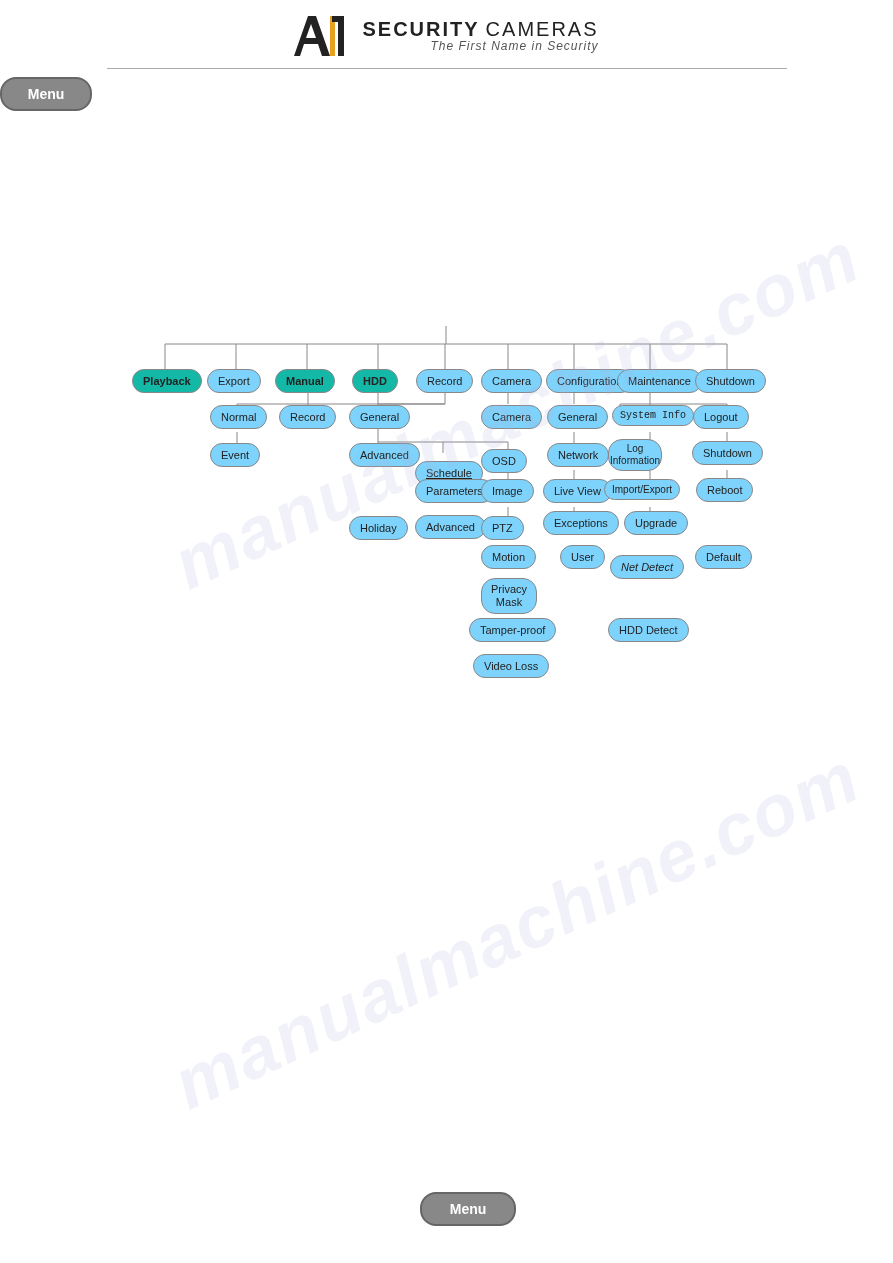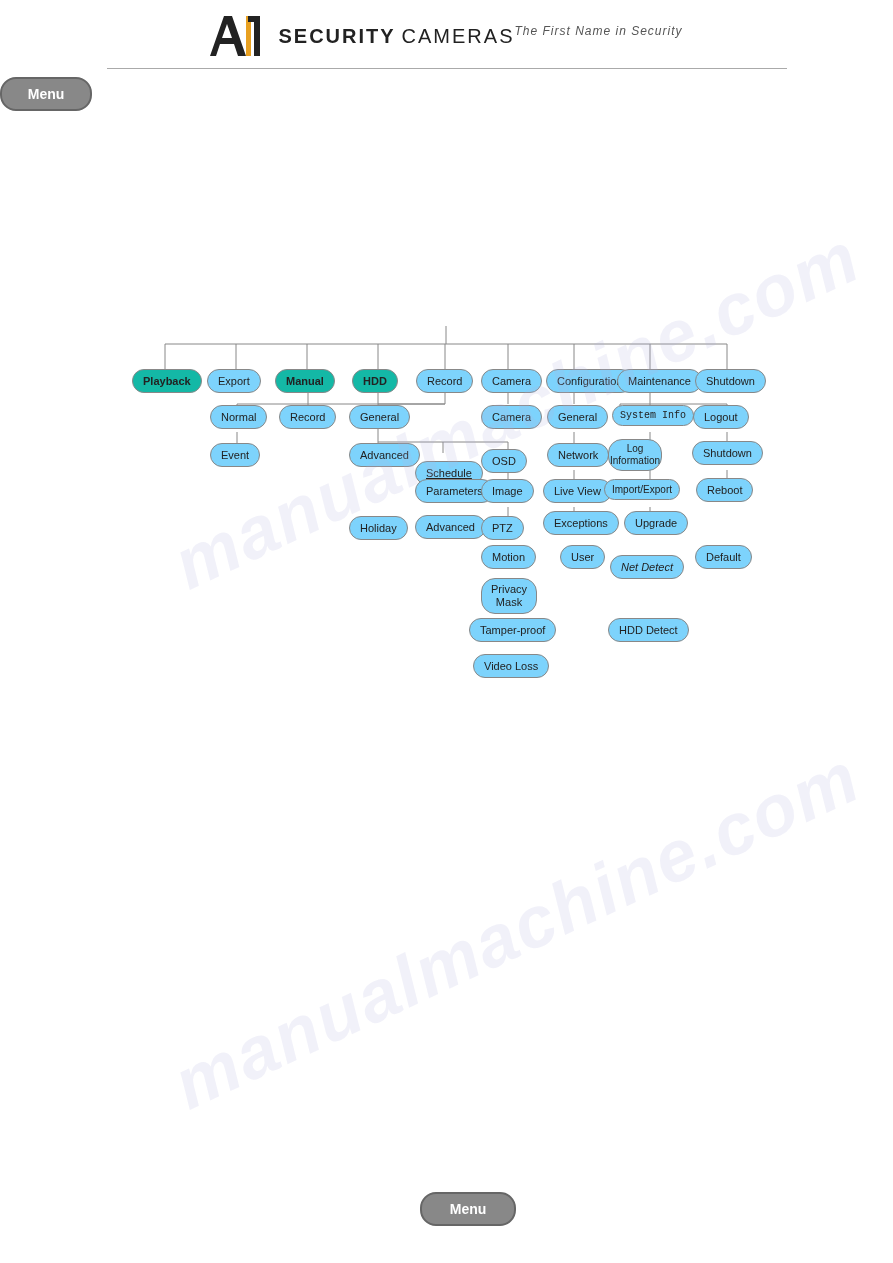--- a/index.html
+++ b/index.html
@@ -19,21 +19,23 @@
       align-items: center;
       padding: 12px 0 8px 0;
     }
     .logo-container {
       display: flex;
       align-items: center;
       gap: 4px;
     }
     .logo-text {
       display: flex;
+      flex-direction: column;
       line-height: 1.1;
+      align-items: flex-end;
     }
     .logo-tagline {
       font-size: 12px;
       color: #555;
       letter-spacing: 1px;
       font-style: italic;
     }
     .header-line {
       width: 680px;
       border-top: 1.5px solid #aaa;

